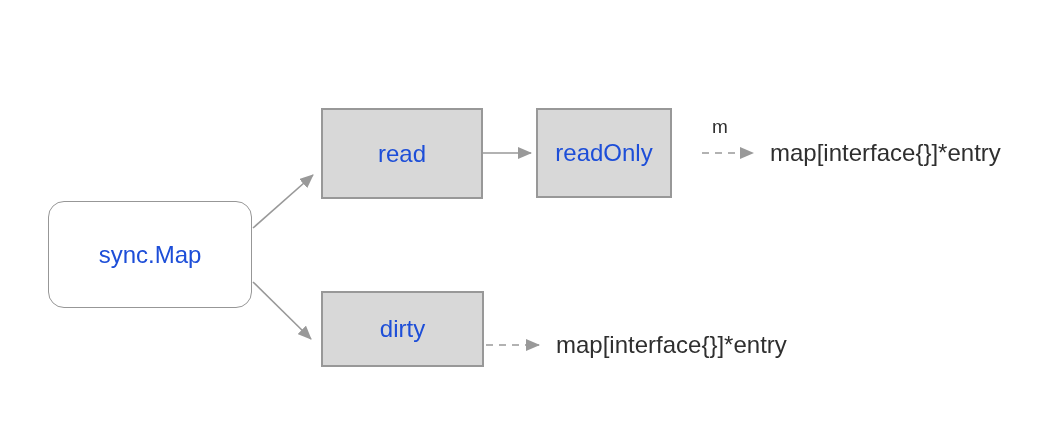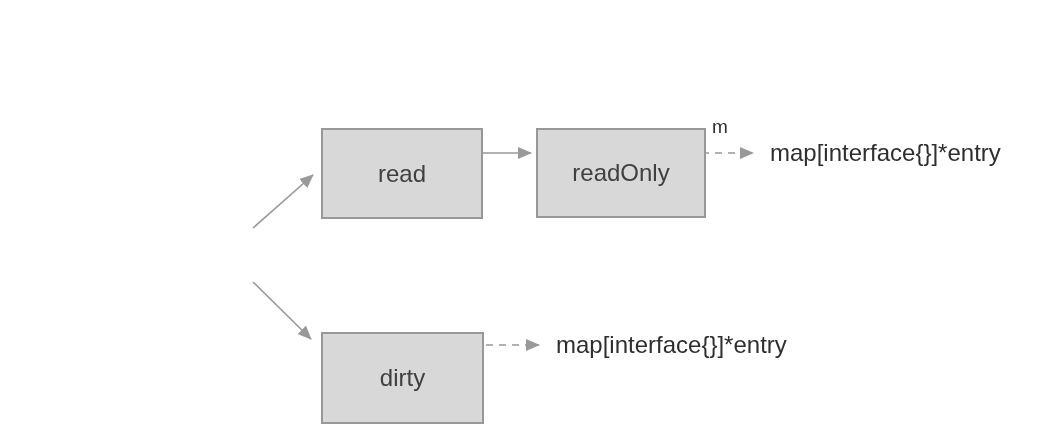--- a/index.html
+++ b/index.html
@@ -22,23 +22,22 @@
     width: 1058px;
     height: 428px;
     pointer-events: none;
   }
   .node {
     position: absolute;
     display: flex;
     align-items: center;
     justify-content: center;
     box-sizing: border-box;
-    color: #404040;
+    color: #1d4ed8;
     font-size: 24px;
-    margin-top: 20px;
   }
   .node-rounded {
     background: #ffffff;
     border: 1px solid #979797;
     border-radius: 16px;
   }
   .node-gray {
     background: #d8d8d8;
     border: 2px solid #989898;
   }
@@ -67,30 +66,33 @@
         <path d="M0,0 L14,6 L0,12 Z" fill="#999999"></path>
       </marker>
     </defs>
     <line x1="253" y1="228" x2="313" y2="175" stroke="#999999" stroke-width="1.6" marker-end="url(#arrowhead)"></line>
     <line x1="253" y1="282" x2="311" y2="339" stroke="#999999" stroke-width="1.6" marker-end="url(#arrowhead)"></line>
     <line x1="483" y1="153" x2="531" y2="153" stroke="#999999" stroke-width="1.6" marker-end="url(#arrowhead)"></line>
     <line x1="702" y1="153" x2="753" y2="153" stroke="#999999" stroke-width="1.6" stroke-dasharray="7 6" marker-end="url(#arrowhead)"></line>
     <line x1="486" y1="345" x2="539" y2="345" stroke="#999999" stroke-width="1.6" stroke-dasharray="7 6" marker-end="url(#arrowhead)"></line>
   </svg>
 
+  <div class="node node-rounded" style="left:48px; top:201px; width:204px; height:107px;">
+    <span>sync.Map</span>
+  </div>
 
   <div class="node node-gray" style="left:321px; top:108px; width:162px; height:91px;">
     <span>read</span>
   </div>
 
-  <div class="node node-gray" style="left:536px; top:108px; width:170px; height:90px;">
+  <div class="node node-gray" style="left:536px; top:108px; width:136px; height:90px;">
     <span>readOnly</span>
   </div>
 
-  <div class="node node-gray" style="left:321px; top:312px; width:163px; height:92px;text-align:right;">
+  <div class="node node-gray" style="left:321px; top:291px; width:163px; height:76px;text-align:right;">
     <span>dirty</span>
   </div>
 
   <div class="edge-label" style="left:712px; top:117px;">m</div>
 
   <div class="type-text" style="left:770px; top:141px;">map[interface{}]*entry</div>
 
   <div class="type-text" style="left:556px; top:333px;">map[interface{}]*entry</div>
 
 </div>

